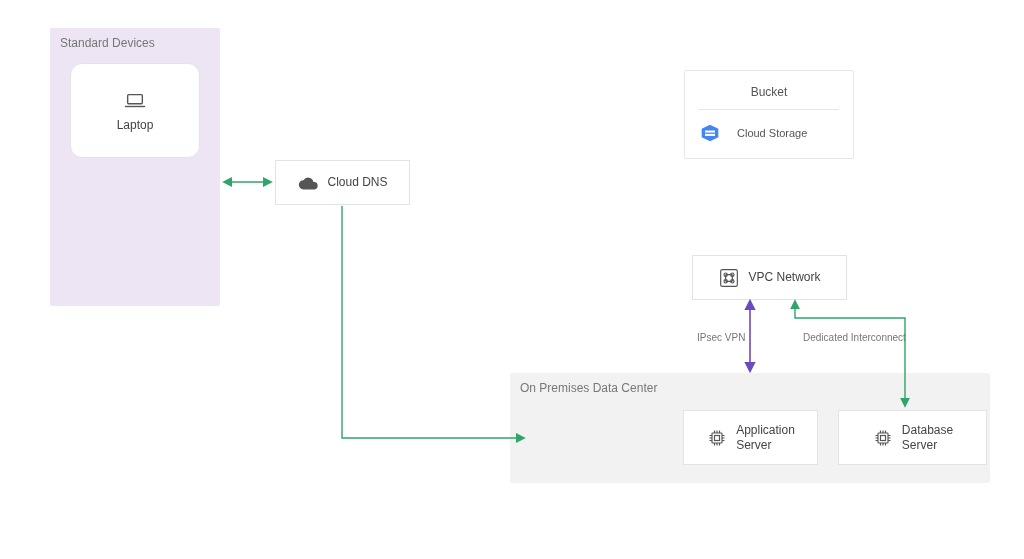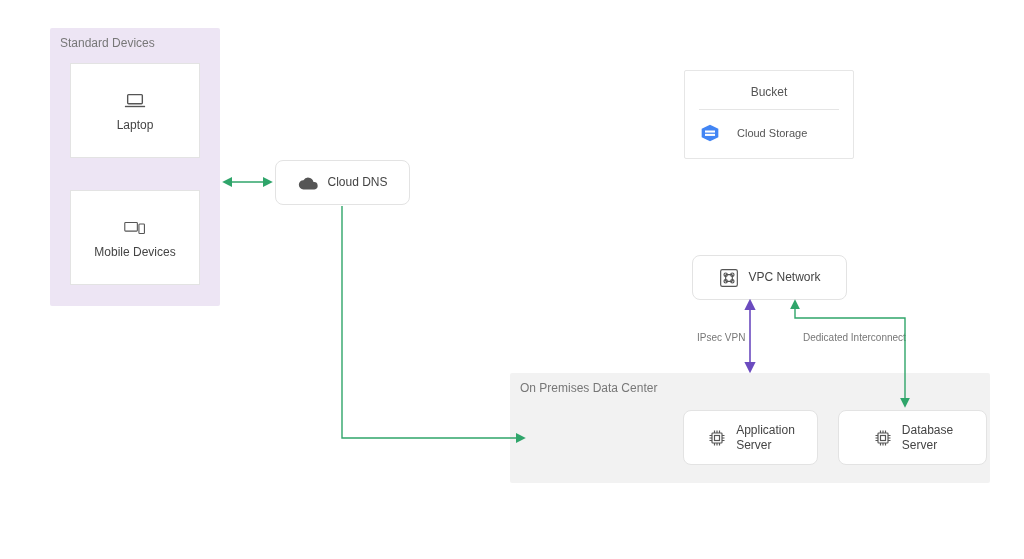--- a/index.html
+++ b/index.html
@@ -5,28 +5,28 @@
   *{box-sizing:border-box;margin:0;padding:0}
   body{font-family:"Segoe UI",Arial,sans-serif;background:#fff;width:1024px;height:559px;position:relative;overflow:hidden}
   .stage{position:absolute;inset:0}
 
   
   .zone{position:absolute;background:#f2f2f2;border-radius:2px}
   .zone.purple{background:#ede5f4}
   .zone-title{position:absolute;top:8px;left:10px;font-size:12px;color:#777}
 
   
-  .card{position:absolute;background:#fff;border:1px solid #e3e3e3;border-radius:0;
+  .card{position:absolute;background:#fff;border:1px solid #e3e3e3;border-radius:12px;
         display:flex;flex-direction:column;align-items:center;justify-content:center;
         box-shadow:0 0 0 rgba(0,0,0,0);text-align:center}
   .card .ic,.node .ic{margin-bottom:6px}
   .card .lbl{font-size:12px;color:#444}
 
   
-  .node{position:absolute;background:#fff;border:1px solid #e3e3e3;border-radius:8px;
+  .node{position:absolute;background:#fff;border:1px solid #e3e3e3;border-radius:0;
         display:flex;align-items:center;justify-content:center;gap:8px}
   .node .lbl{font-size:12px;color:#444;text-align:left;line-height:1.2}
   .node .ic{margin:0}
 
   
   .bucket{position:absolute;background:#fff;border:1px solid #e6e6e6;border-radius:2px}
   .bucket-title{font-size:12px;color:#555;text-align:center;padding:14px 0 10px}
   .bucket-sep{height:1px;background:#e5e5e5;margin:0 14px}
   .bucket-row{display:flex;align-items:center;gap:16px;padding:12px 14px 14px}
   .bucket-row .lbl{font-size:11px;color:#555}
@@ -62,29 +62,20 @@
   <div class="card" style="left:70px;top:63px;width:130px;height:95px">
     <span class="ic">
       <svg width="22" height="18" viewBox="0 0 24 18" fill="none" stroke="#555" stroke-width="1.5">
           <rect x="4" y="2" width="16" height="10" rx="1"></rect>
           <path d="M1 15h22"></path>
         </svg>
     </span>
     <span class="lbl">Laptop</span>
   </div>
 
-  <div class="card" style="left:70px;top:190px;width:130px;height:95px">
-    <span class="ic">
-      <svg width="24" height="18" viewBox="0 0 28 18" fill="none" stroke="#555" stroke-width="1.4">
-          <rect x="1" y="2" width="16" height="11" rx="1"></rect>
-          <rect x="19" y="4" width="7" height="12" rx="1"></rect>
-        </svg>
-    </span>
-    <span class="lbl">Mobile Devices</span>
-  </div>
 
   <div class="node" style="left:275px;top:160px;width:135px;height:45px">
     <span class="ic">
       <svg width="22" height="16" viewBox="0 0 24 16">
           <path fill="#555" d="M19 15H7a5 5 0 010-10 6 6 0 0111 2 4 4 0 011 8z"></path>
         </svg>
     </span>
     <span class="lbl">Cloud DNS</span>
   </div>
 

